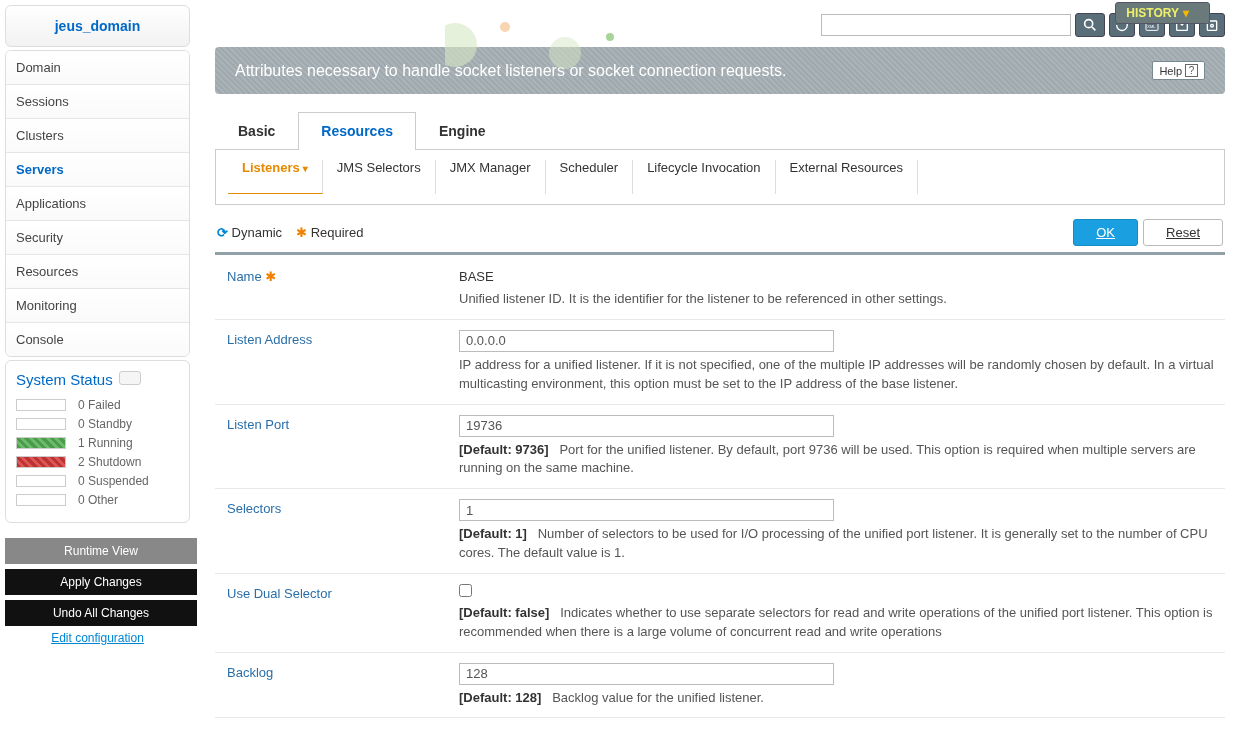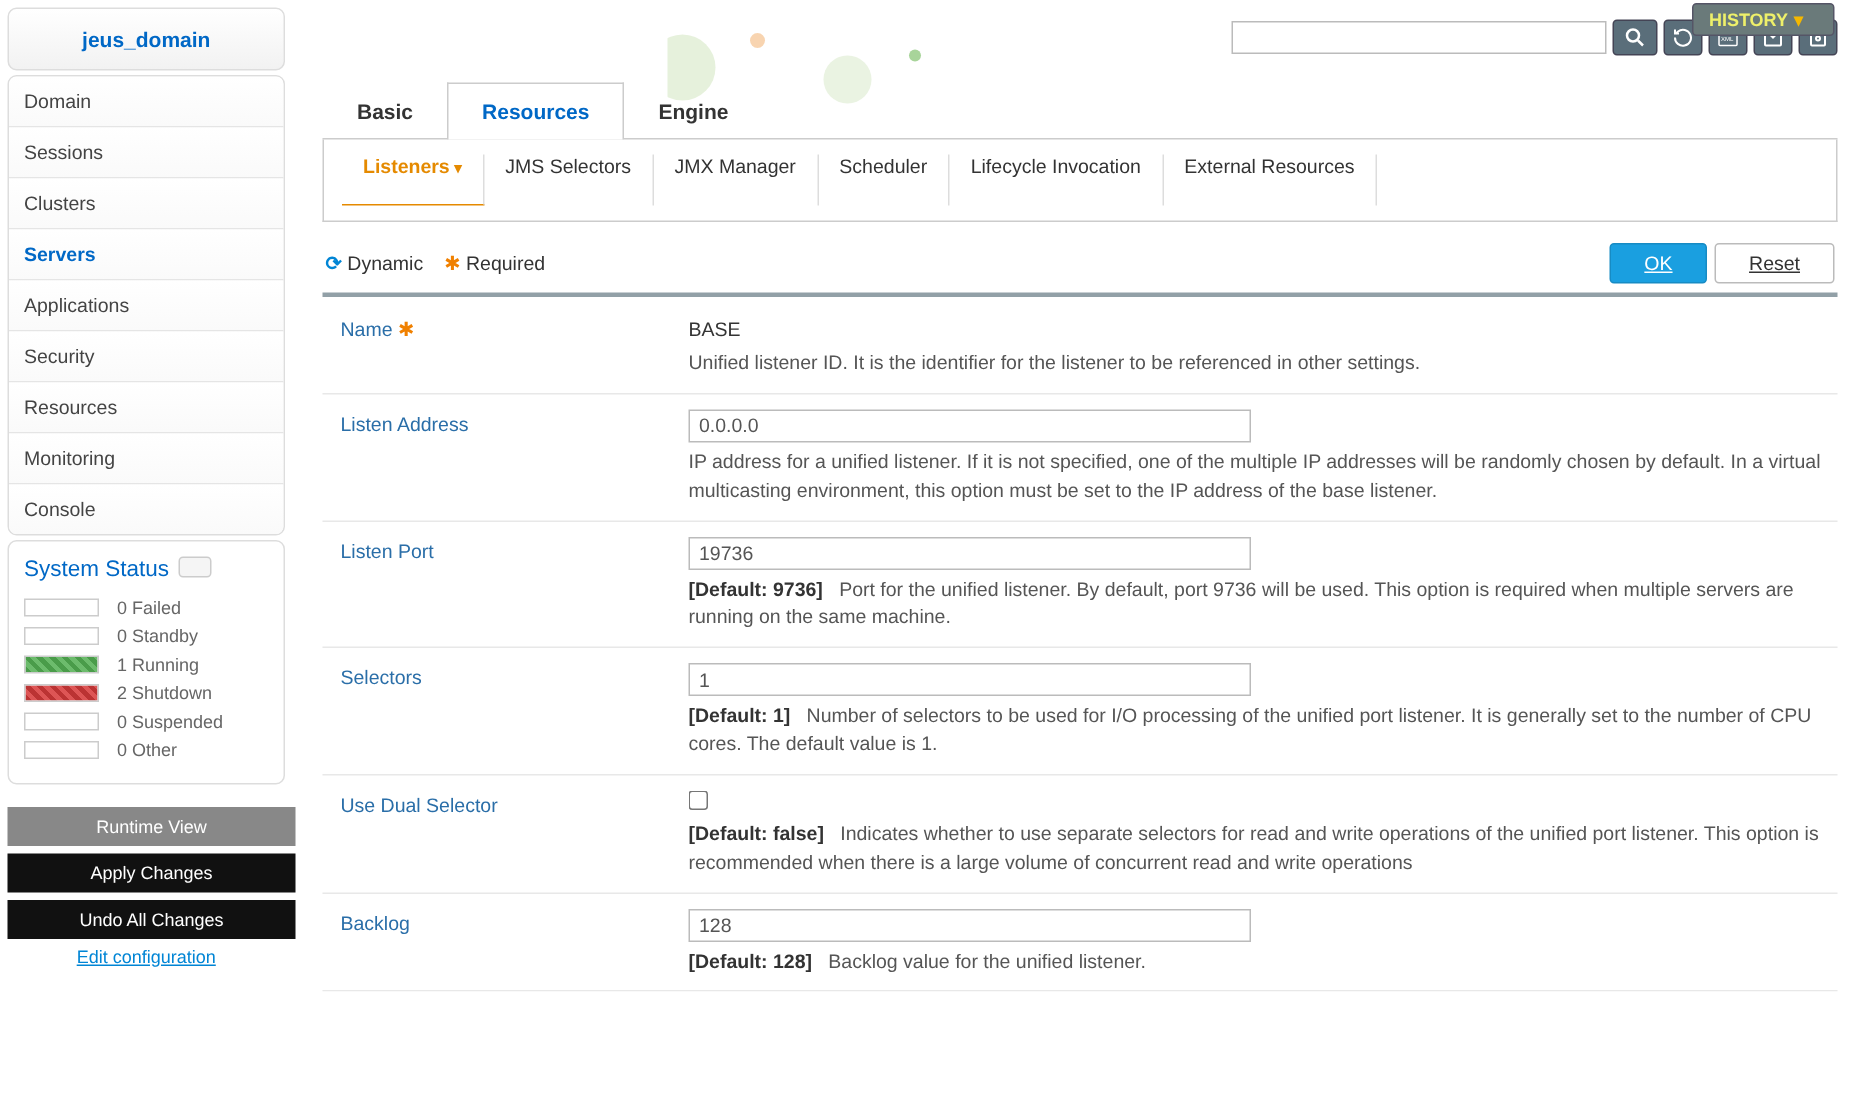--- a/index.html
+++ b/index.html
@@ -17,21 +17,21 @@
 .status-row { display: flex; align-items: center; margin-bottom: 5px; font-size: 12px; color: #666; }
 .status-bar { width: 50px; height: 12px; border: 1px solid #ccc; margin-right: 12px; }
 .status-bar.running { background: repeating-linear-gradient(45deg,#4a9c4a,#4a9c4a 3px,#6cbb6c 3px,#6cbb6c 6px); }
 .status-bar.shutdown { background: repeating-linear-gradient(45deg,#b33,#b33 3px,#d55 3px,#d55 6px); }
 .sidebar-buttons { margin-top: 15px; }
 .sb-btn { display: block; width: 192px; margin: 0 auto 5px; padding: 6px; text-align: center; font-size: 12px; color: #fff; border: none; cursor: pointer; }
 .sb-btn.runtime { background: #888; }
 .sb-btn.apply, .sb-btn.undo { background: #111; }
 .edit-link { display: block; text-align: center; color: #0085d5; text-decoration: underline; font-size: 12px; margin-top: 4px; }
 .main { flex: 1; padding: 5px 10px 0 20px; position: relative; }
-.history-btn { position: absolute; right: 12px; top: 2px; background: #6a7a7a; color: #eef06a; font-weight: bold; font-size: 12px; padding: 3px 20px 3px 10px; border: 1px solid #556; border-radius: 3px; }
+.history-btn { position: absolute; right: 25px; top: 2px; background: #6a7a7a; color: #eef06a; font-weight: bold; font-size: 12px; padding: 3px 20px 3px 10px; border: 1px solid #556; border-radius: 3px; }
 .history-btn::after { content: '▾'; color: #f5b800; margin-left: 4px; }
 .page-title { font-size: 28px; font-weight: normal; color: #333; margin-top: 18px; }
 .title-deco { position: absolute; left: 250px; top: 15px; pointer-events: none; }
 .toolbar { display: flex; justify-content: flex-end; align-items: center; margin-top: 8px; gap: 4px; }
 .toolbar input { width: 250px; height: 22px; border: 1px solid #bbb; padding: 0 4px; }
 .tbtn { width: 26px; height: 24px; background: #5a6e7a; border: 1px solid #445; border-radius: 3px; display: flex; align-items: center; justify-content: center; cursor: pointer; }
 .tbtn svg { width: 16px; height: 16px; }
 .tbtn.search { width: 30px; }
 .banner { margin-top: 10px; padding: 14px 20px; background: repeating-linear-gradient(45deg,#a0a9ad,#a0a9ad 2px,#aab3b7 2px,#aab3b7 4px); border-radius: 4px; color: #fff; font-size: 16px; display: flex; justify-content: space-between; align-items: center; }
 .help-btn { background: #fff; color: #333; font-size: 11px; padding: 2px 6px; border: 1px solid #7a8a92; border-radius: 2px; display: flex; align-items: center; gap: 3px; }
@@ -153,20 +153,27 @@
             <path d="M12 4v8m-3-3 3 3 3-3"></path>
           </svg>
         </div>
       <div class="tbtn">
           <svg viewBox="0 0 24 24" fill="none" stroke="#fff" stroke-width="2">
             <rect x="5" y="6" width="14" height="14" rx="1"></rect>
             <circle cx="12" cy="13" r="2"></circle>
           </svg>
         </div>
     </div>
+    <div class="banner">
+      <span>Attributes necessary to handle socket listeners or socket connection requests.</span>
+      <span class="help-btn">
+          <span>Help</span>
+          <span class="help-icon">?</span>
+        </span>
+    </div>
     <div class="tabs">
         <div class="tab">Basic</div>
         <div class="tab active">Resources</div>
         <div class="tab">Engine</div>
       </div>
     <div class="subtabs">
         <div class="subtab active">Listeners</div>
         <div class="subtab">JMS Selectors</div>
         <div class="subtab">JMX Manager</div>
         <div class="subtab">Scheduler</div>

